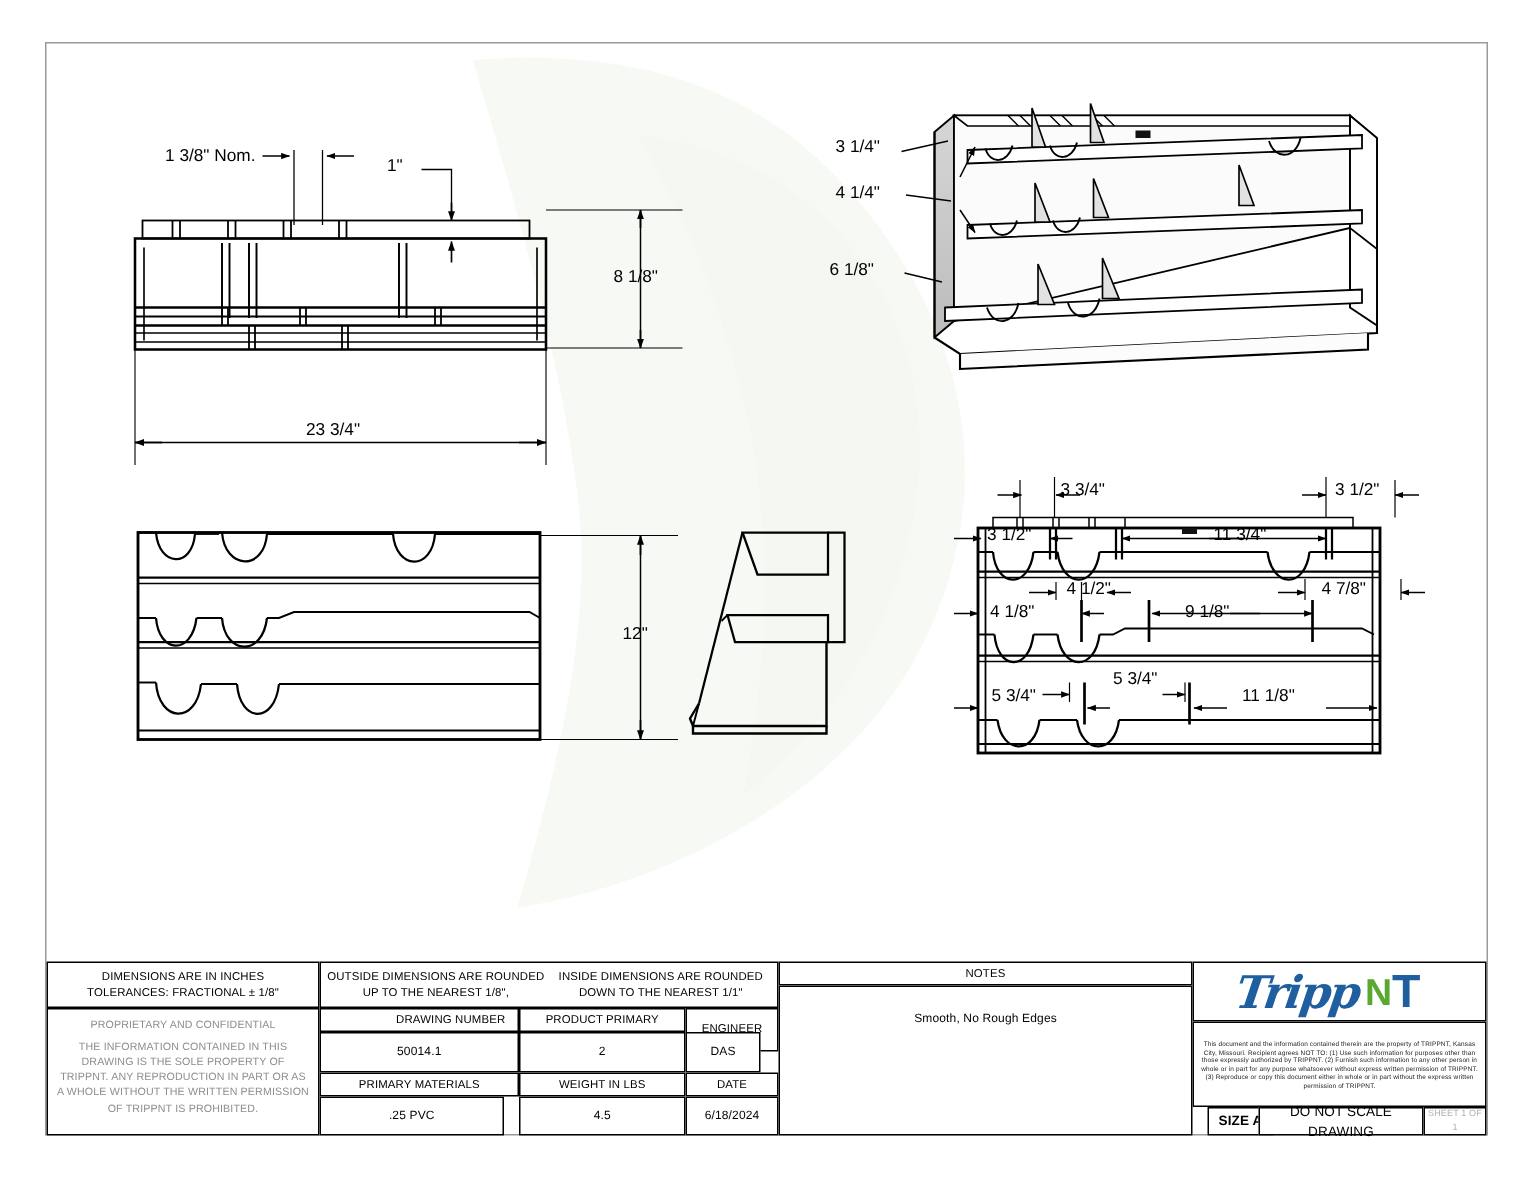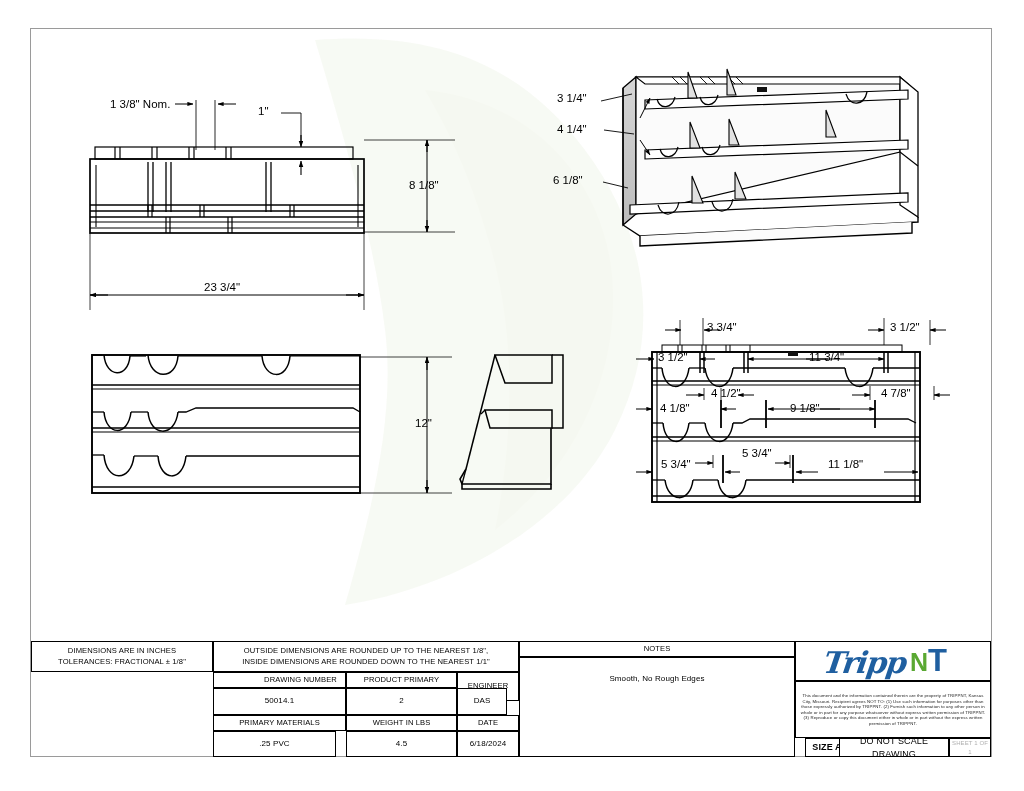--- a/index.html
+++ b/index.html
@@ -454,22 +454,26 @@
   <div class="dimtext" style="left:661px; top:459px;">5 3/4"</div>
   <div class="dimtext" style="left:828px; top:459px;">11 1/8"</div>
 
   <div id="titleblock">
 
     <div class="tb hdr" style="left:0px; top:0px; width:182px; height:31px; flex-direction:column;">
       <span>DIMENSIONS ARE IN INCHES</span>
       <span>TOLERANCES: FRACTIONAL ± 1/8"</span>
     </div>
 
-
-    <div class="tb hdr" style="left:182px; top:0px; width:306px; height:31px; flex-direction:column;">
+    <div class="tb gray" style="left:0px; top:31px; width:182px; height:85px; flex-direction:column; padding:4px 6px; justify-content:flex-start;">
+      <span style="margin-bottom:4px; margin-top:2px;">PROPRIETARY AND CONFIDENTIAL</span>
+      <span style="line-height:1.45;">THE INFORMATION CONTAINED IN THIS DRAWING IS THE SOLE PROPERTY OF TRIPPNT.  ANY REPRODUCTION IN PART OR AS A WHOLE WITHOUT THE WRITTEN PERMISSION OF TRIPPNT IS PROHIBITED.</span>
+    </div>
+
+    <div class="tb hdr" style="left:182px; top:0px; width:306px; height:31px; flex-direction:row;">
       <span>OUTSIDE DIMENSIONS ARE ROUNDED UP TO THE NEAREST 1/8",</span>
       <span>INSIDE DIMENSIONS ARE ROUNDED DOWN TO THE NEAREST 1/1"</span>
     </div>
 
     <div class="tb hdr" style="left:182px; top:31px; width:133px; height:16px;padding-left:44px;">DRAWING NUMBER</div>
     <div class="tb hdr" style="left:315px; top:31px; width:111px; height:16px;">PRODUCT PRIMARY</div>
     <div class="tb hdr" style="left:426px; top:31px; width:62px; height:29px;">ENGINEER</div>
 
     <div class="tb val" style="left:182px; top:47px; width:133px; height:27px;">50014.1</div>
     <div class="tb val" style="left:315px; top:47px; width:111px; height:27px;">2</div>

